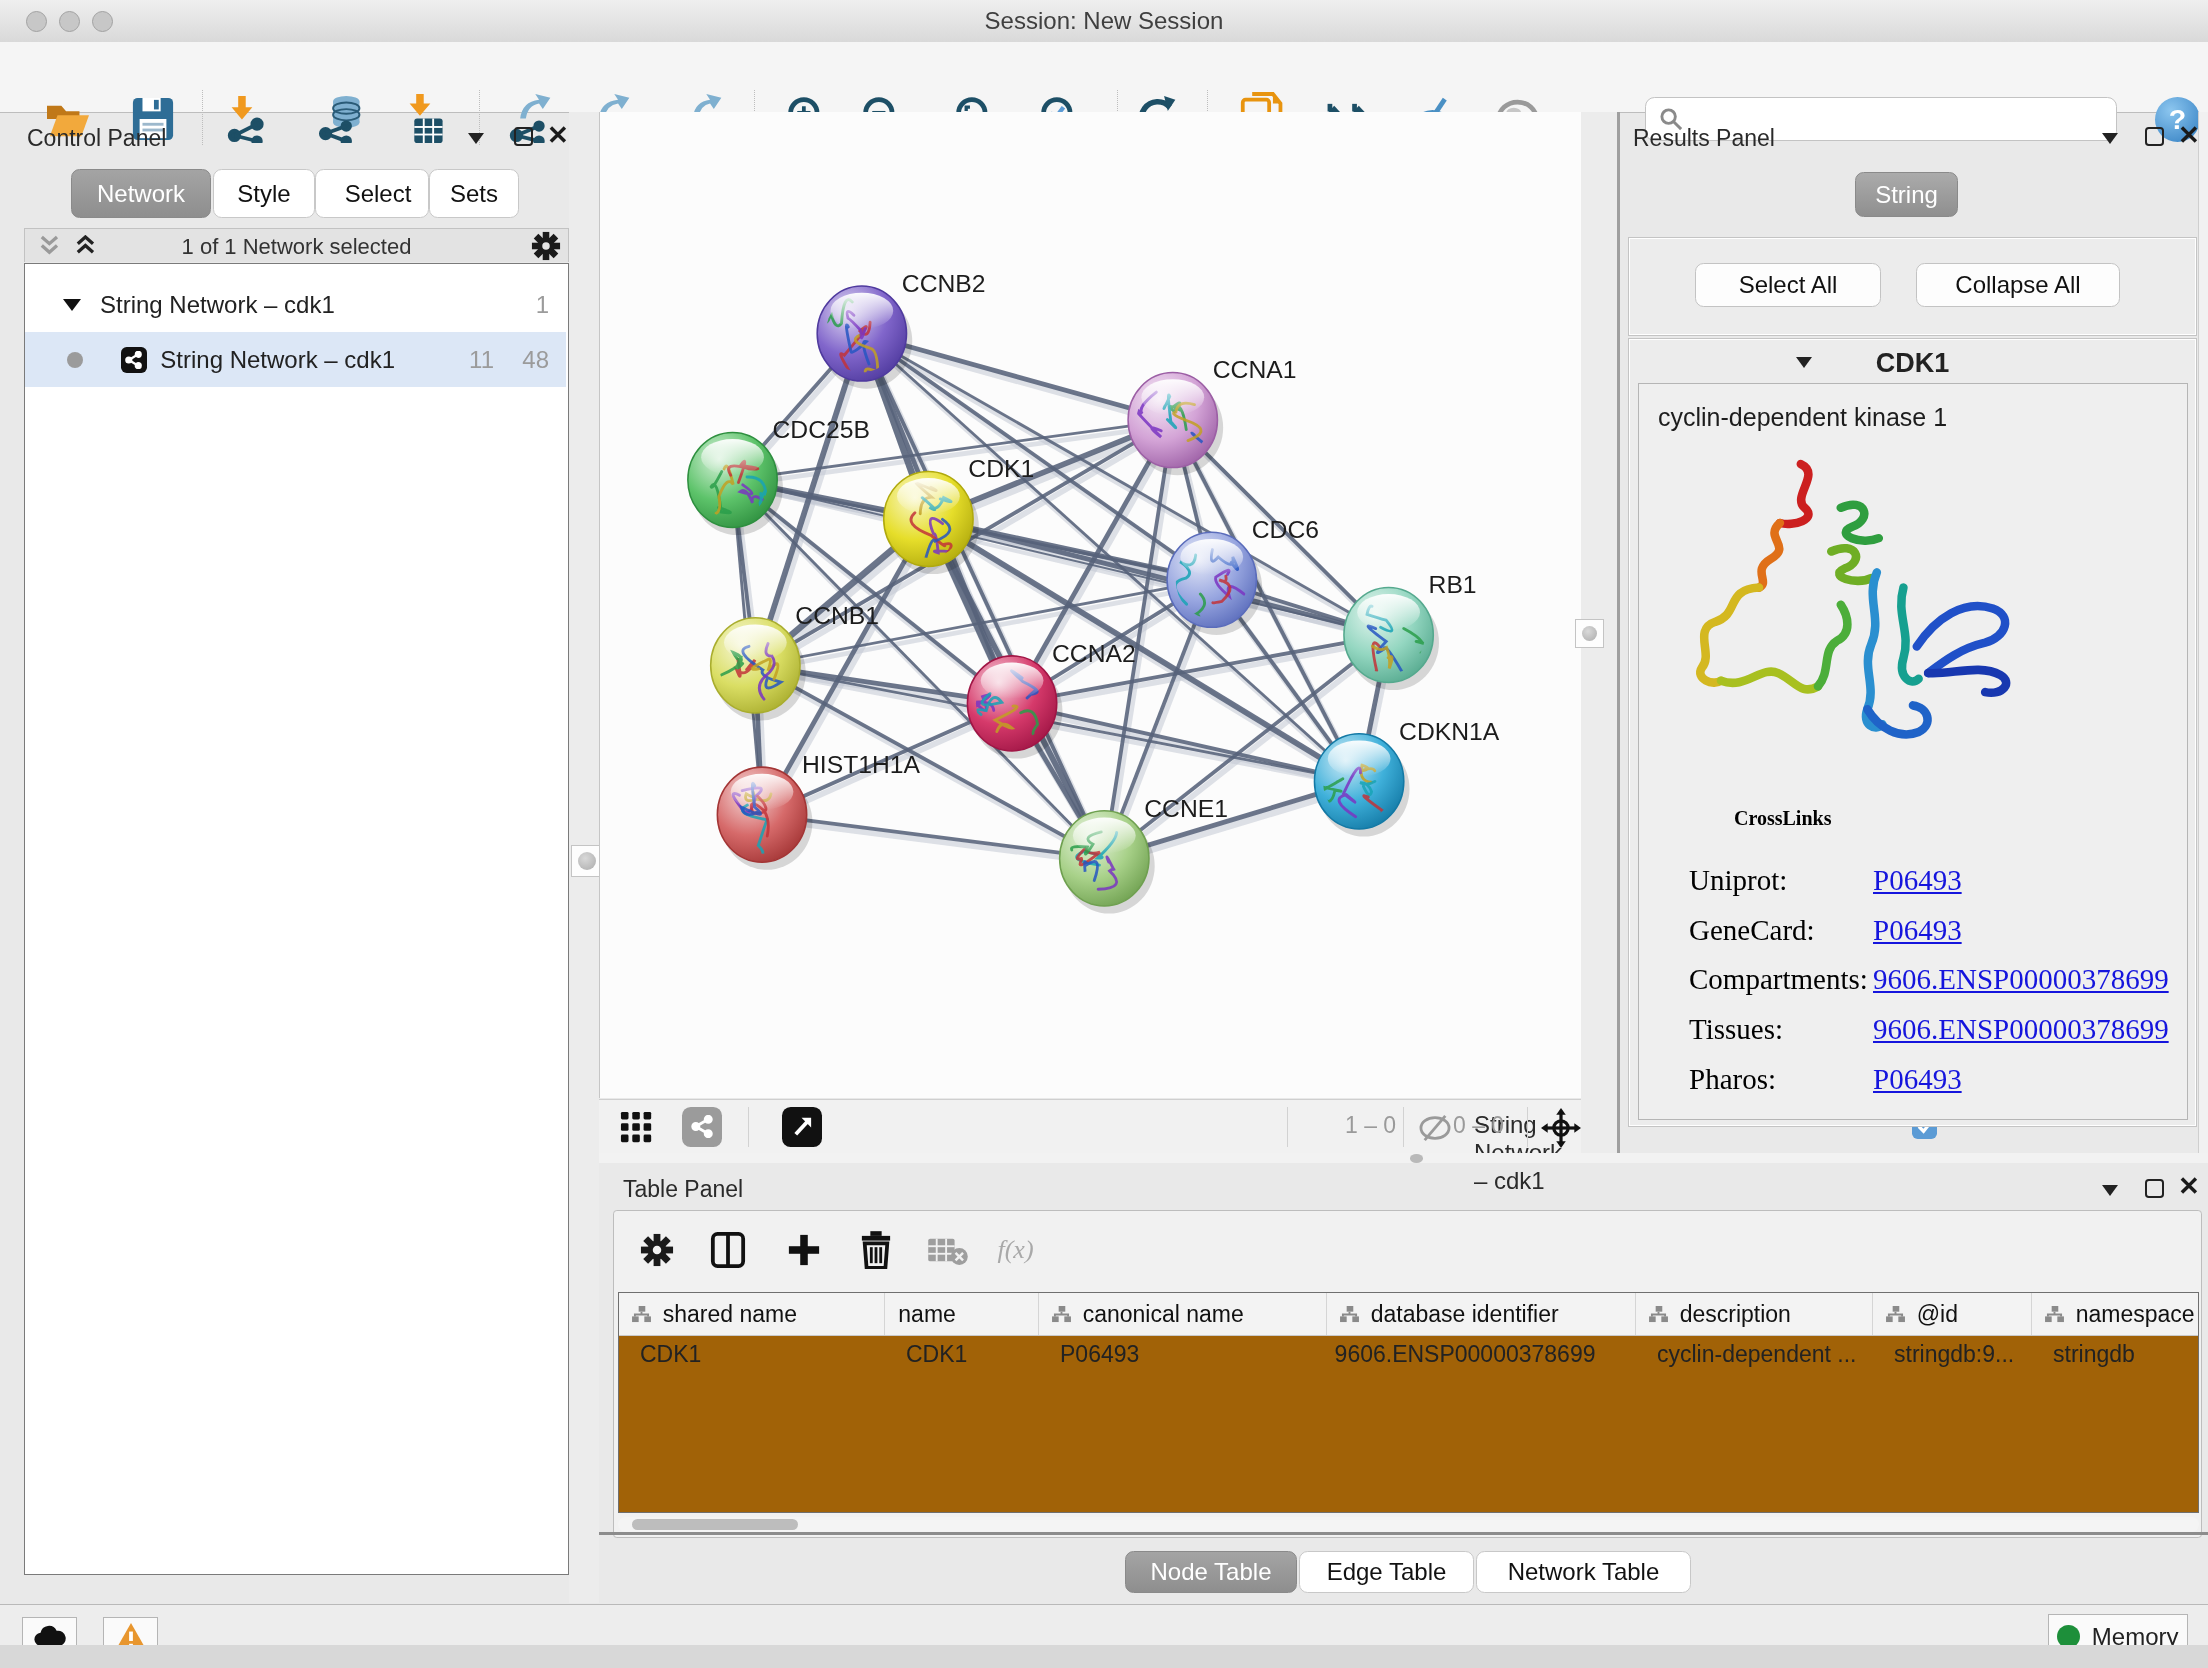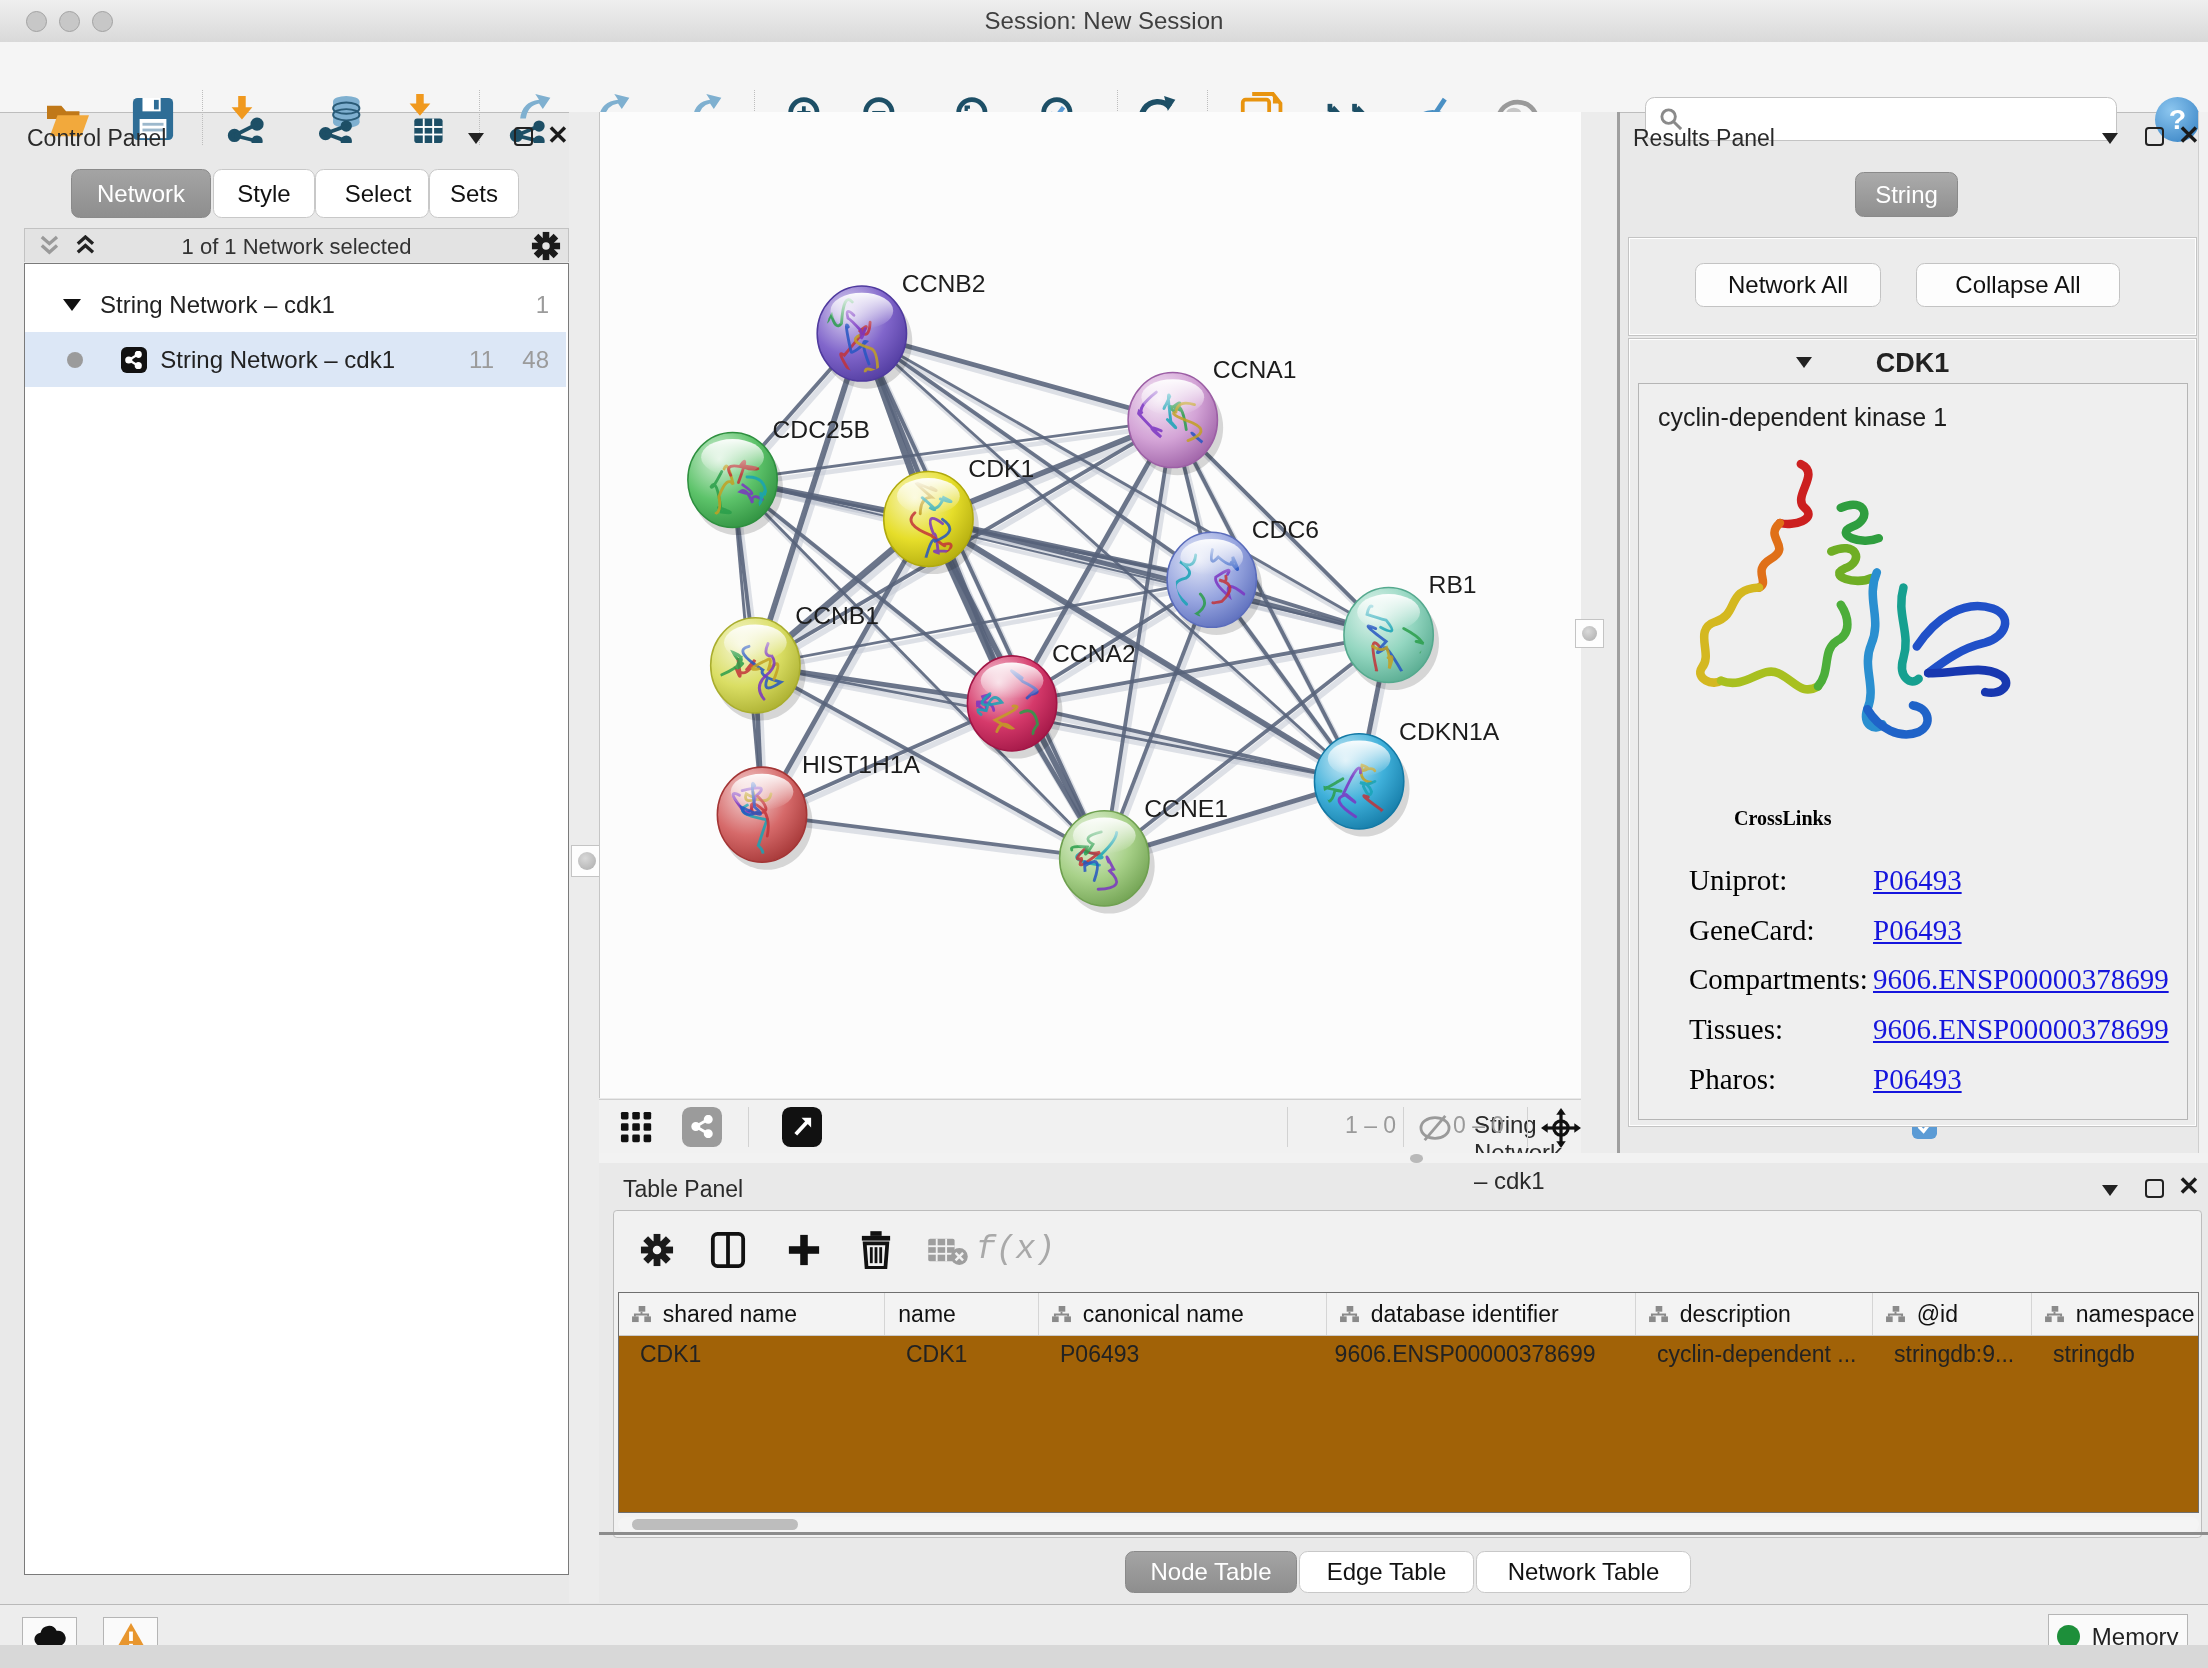--- a/index.html
+++ b/index.html
@@ -70,21 +70,21 @@
   #gene-desc{position:absolute;left:1658px;top:403px;font-size:25px;color:#1d1d1d;}
   #crosslinks-h{position:absolute;left:1734px;top:807px;font-family:"Liberation Serif",serif;
     font-weight:bold;font-size:20px;color:#000;}
   .xrow{position:absolute;left:1689px;width:495px;height:49px;font-family:"Liberation Serif",serif;font-size:29px;}
   .xrow .xl{position:absolute;left:0;color:#000;}
   .xrow a{position:absolute;left:184px;color:#1515dd;text-decoration:underline;}
   #rp-scroll{left:2198px;top:112px;width:10.5px;height:1041px;background:#f1f1f1;border-left:1px solid #cfcfcf;}
   
   #tp-box{left:613px;top:1210px;width:1589px;height:328px;background:#f1f1f1;border:1px solid #bdbdbd;border-radius:3.8px;box-sizing:border-box;}
   .tpi{position:absolute;top:1225px;width:49px;height:49px;display:flex;align-items:center;justify-content:center;}
-  #fx-label{font-family:Liberation Mono, monospace;font-style:italic;font-size:33px;color:#a9a9a9;}
+  #fx-label{font-family:Liberation Serif, serif;font-style:italic;font-size:26px;color:#a9a9a9;}
   #ntable{left:618px;top:1292px;width:1581px;height:221px;background:#a16207;border:1.9px solid #6f6f6f;box-sizing:border-box;overflow:hidden;}
   #ntable .hdr{display:flex;height:42px;background:#f3f3f3;border-bottom:1px solid #c9c9c9;}
   #ntable .hcell{display:flex;align-items:center;font-size:23px;color:#111;box-sizing:border-box;
     border-right:1px solid #d5d5d5;padding-left:13.3px;gap:11.4px;overflow:hidden;white-space:nowrap;flex:none;}
   #ntable .row{display:flex;height:36px;}
   #ntable .cell{font-size:23px;display:flex;align-items:center;box-sizing:border-box;
     padding-left:21px;overflow:hidden;white-space:nowrap;flex:none;}
   #tp-scroll{left:618px;top:1517px;width:1581px;height:15px;background:#f4f4f4;border-radius:7.6px;}
   #tp-thumb{left:632px;top:1519px;width:166px;height:11.4px;background:#bdbdbd;border-radius:5.7px;}
   #tp-darkline{left:599px;top:1532px;width:1609px;height:2.9px;background:#8c8c8c;}
@@ -743,21 +743,21 @@
   <div class="abs panel-title" style="left:1633px;top:125px">Results Panel</div>
   <div class="abs ph-caret" style="left:2102px;top:133px"></div>
   <div class="abs ph-float" style="left:2145px;top:127px"></div>
   <div class="abs ph-x" style="left:2178px;top:126px">✕</div>
 
   <div id="rp-tab" class="abs">
       <span>String</span>
     </div>
 
   <div class="rp-box" style="top:237px;height:99px"></div>
-  <button class="rp-btn" style="left:1695px;top:263px;width:186px">Network All</button>
+  <button class="rp-btn" style="left:1695px;top:263px;width:186px">Select All</button>
   <button class="rp-btn" style="left:1916px;top:263px;width:204px">Collapse All</button>
 
   <div class="rp-box" style="top:338px;height:789px"></div>
   <div class="abs ph-caret" id="gene-caret"></div>
   <div id="gene-name">CDK1</div>
   <div id="gene-inner" class="abs"></div>
   <div id="gene-desc">cyclin-dependent kinase 1</div>
 
   <svg class="abs" style="left:1679px;top:447px" width="352" height="323" viewBox="0 0 370 340">
     <g fill="none" stroke-linecap="round" stroke-linejoin="round" stroke-width="9">

